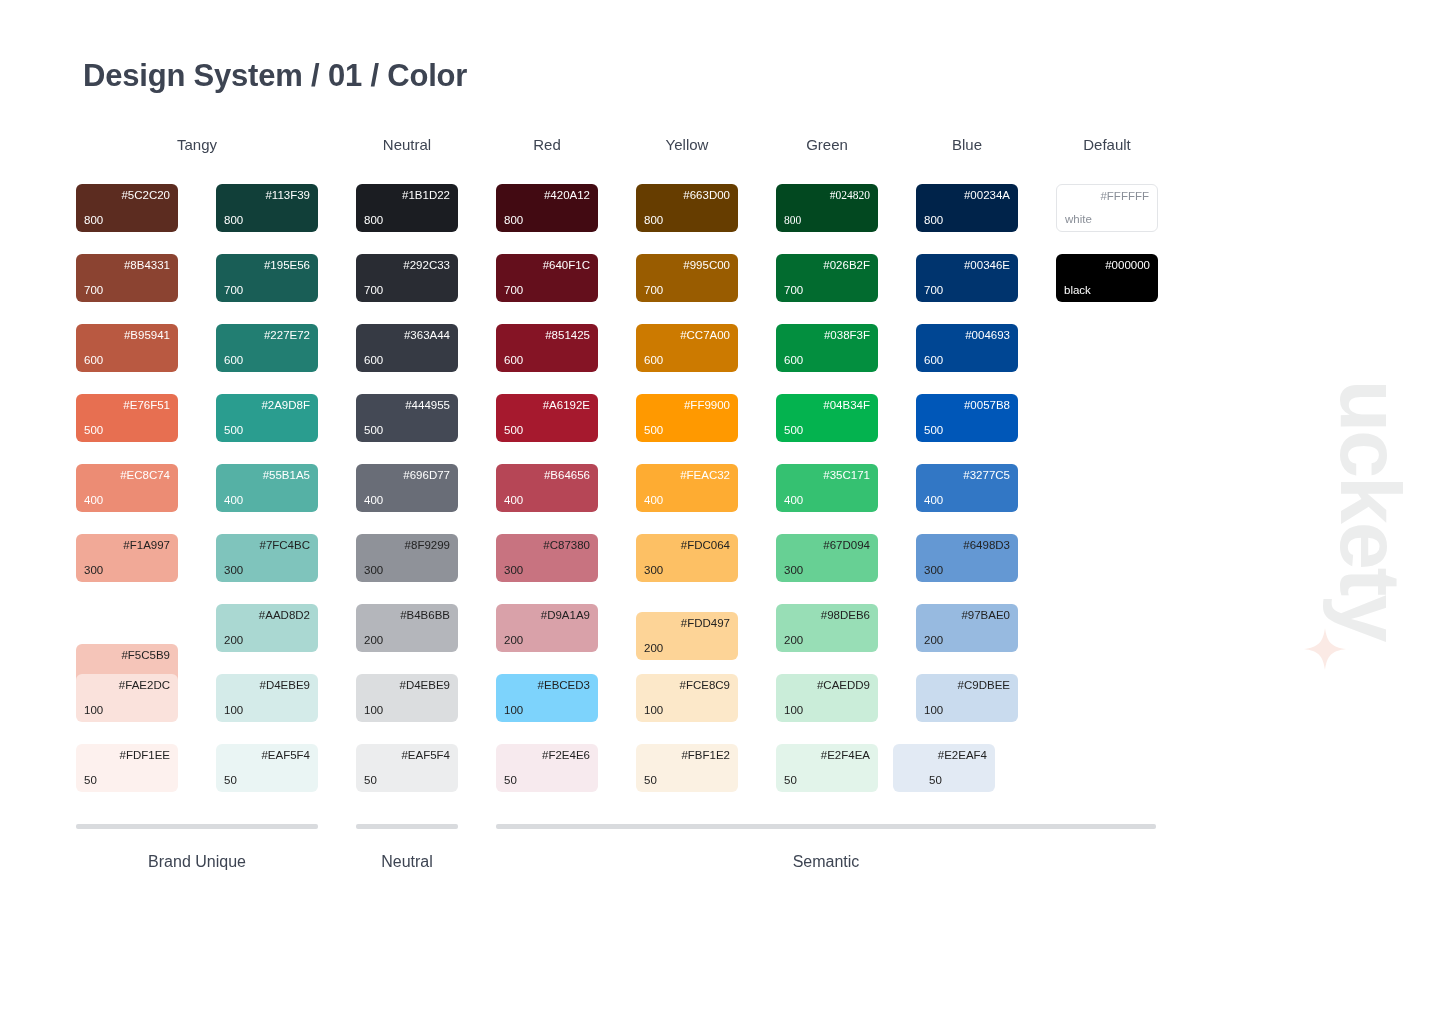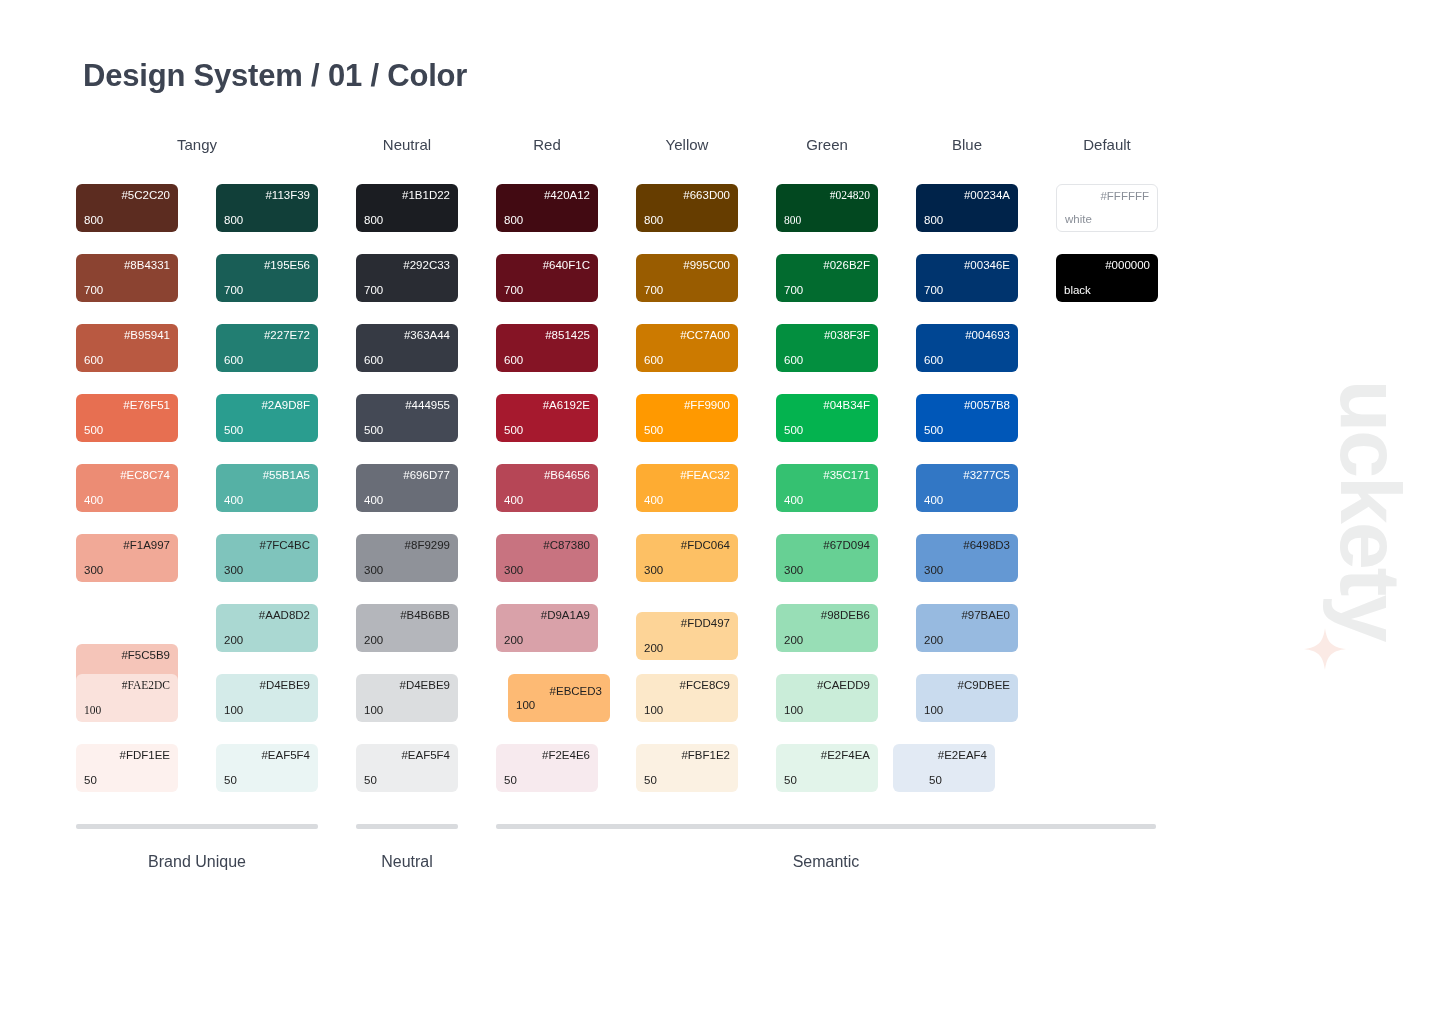--- a/index.html
+++ b/index.html
@@ -188,21 +188,21 @@
           <span class="swatch-weight">400</span>
         </div>
         <div class="swatch" style="left: 0px; top: 350px; background: rgb(241, 169, 151); color: rgb(34, 34, 34);">
           <span class="swatch-hex">#F1A997</span>
           <span class="swatch-weight">300</span>
         </div>
         <div class="swatch" style="left: 0px; top: 420px; background: rgb(245, 197, 185); color: rgb(34, 34, 34); margin-top: 40px;">
           <span class="swatch-hex">#F5C5B9</span>
           <span class="swatch-weight">200</span>
         </div>
-        <div class="swatch" style="left: 0px; top: 490px; background: rgb(250, 226, 220); color: rgb(34, 34, 34); font-family: Liberation Serif, serif;">
+        <div class="swatch" style="left: 0px; top: 490px; background: rgb(250, 226, 220); color: rgb(34, 34, 34);">
           <span class="swatch-hex">#FAE2DC</span>
           <span class="swatch-weight">100</span>
         </div>
         <div class="swatch" style="left: 0px; top: 560px; background: rgb(253, 241, 238); color: rgb(34, 34, 34);">
           <span class="swatch-hex">#FDF1EE</span>
           <span class="swatch-weight">50</span>
         </div>
         <div class="swatch" style="left: 140px; top: 0px; background: rgb(17, 63, 57); color: rgb(255, 255, 255);">
           <span class="swatch-hex">#113F39</span>
           <span class="swatch-weight">800</span>
@@ -296,21 +296,21 @@
           <span class="swatch-weight">400</span>
         </div>
         <div class="swatch" style="left: 420px; top: 350px; background: rgb(200, 115, 128); color: rgb(34, 34, 34);">
           <span class="swatch-hex">#C87380</span>
           <span class="swatch-weight">300</span>
         </div>
         <div class="swatch" style="left: 420px; top: 420px; background: rgb(217, 161, 169); color: rgb(34, 34, 34);">
           <span class="swatch-hex">#D9A1A9</span>
           <span class="swatch-weight">200</span>
         </div>
-        <div class="swatch" style="left: 432px; top: 490px; background: #fdba74; color: rgb(34, 34, 34); justify-content: center;">
+        <div class="swatch" style="left: 420px; top: 490px; background: #7dd3fc; color: rgb(34, 34, 34);">
           <span class="swatch-hex">#EBCED3</span>
           <span class="swatch-weight">100</span>
         </div>
         <div class="swatch" style="left: 420px; top: 560px; background: rgb(247, 234, 238); color: rgb(34, 34, 34);">
           <span class="swatch-hex">#F2E4E6</span>
           <span class="swatch-weight">50</span>
         </div>
         <div class="swatch" style="left: 560px; top: 0px; background: rgb(102, 61, 0); color: rgb(255, 255, 255);">
           <span class="swatch-hex">#663D00</span>
           <span class="swatch-weight">800</span>

